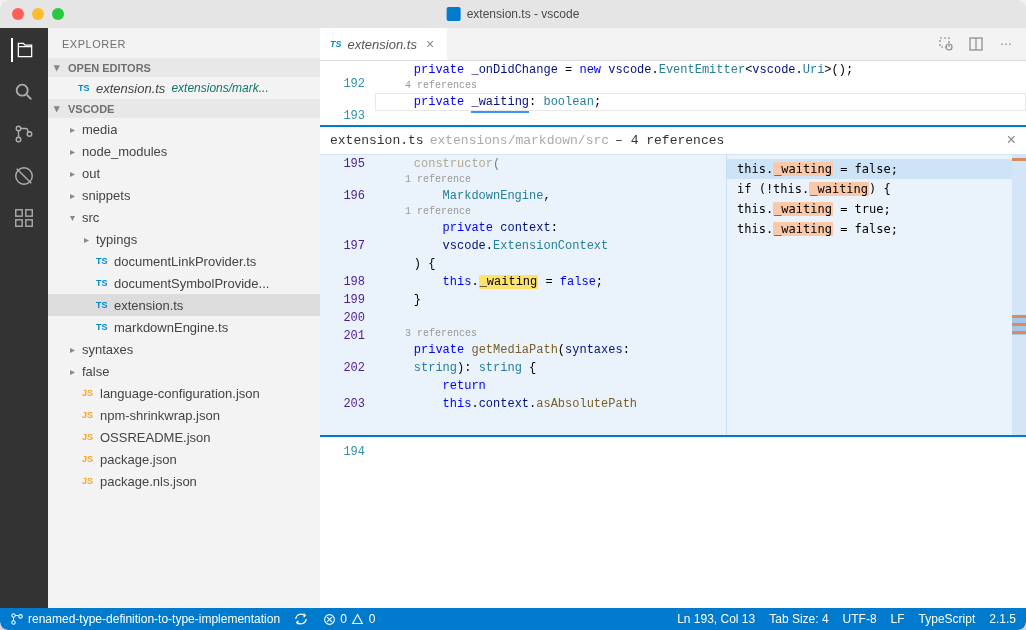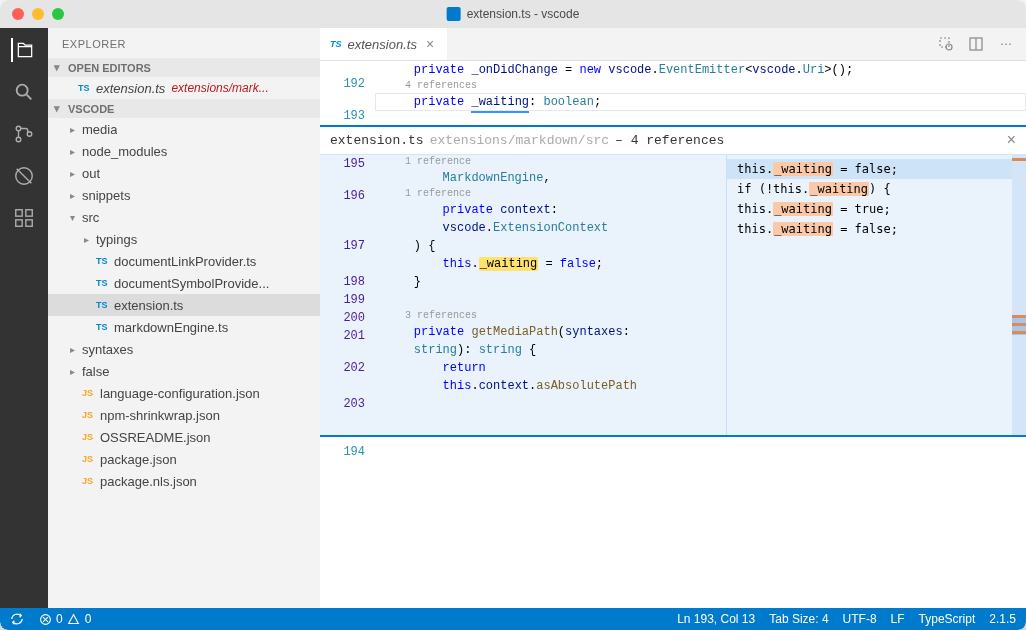--- a/index.html
+++ b/index.html
@@ -27,21 +27,21 @@
     .caret { width: 10px; display: inline-block; color: #888; }
     
     .tree { overflow-y: auto; flex: 1; }
     .tree-item { display: flex; align-items: center; padding: 2px 0 2px 20px; font-size: 13px; color: #444; cursor: pointer; white-space: nowrap; overflow: hidden; text-overflow: ellipsis; height: 22px; }
     .tree-item.selected { background: #dcdcdc; }
     .tree-item .ti-caret { width: 12px; color: #888; font-size: 10px; }
     .tree-item .ti-icon { width: 18px; display: inline-flex; align-items: center; justify-content: flex-start; font-size: 9px; font-weight: 700; }
     .ti-ts { color: #0288d1; }
     .ti-js { color: #f5a623; }
     .tree-item .ti-label { overflow: hidden; text-overflow: ellipsis; }
-    .tree-item .ti-desc { color: #b91c1c; font-style: italic; margin-left: 6px; font-size: 12px; overflow: hidden; text-overflow: ellipsis; }
+    .tree-item .ti-desc { color: #0f766e; font-style: italic; margin-left: 6px; font-size: 12px; overflow: hidden; text-overflow: ellipsis; }
     
     .editor-area { flex: 1; display: flex; flex-direction: column; background: #fff; overflow: hidden; }
     .tab-bar { height: 33px; background: #f3f3f3; display: flex; align-items: center; border-bottom: 1px solid #ddd; }
     .tab { height: 100%; display: flex; align-items: center; padding: 0 10px; gap: 6px; background: #fff; font-size: 13px; color: #555; cursor: pointer; font-style: italic; }
     .tab-icon { font-size: 9px; font-weight: 700; color: #0288d1; }
     .tab-close { width: 14px; height: 14px; display: flex; align-items: center; justify-content: center; cursor: pointer; font-size: 14px; color: #888; }
     .tab-actions { margin-left: auto; display: flex; gap: 14px; padding-right: 12px; color: #888; }
     .tab-action { width: 16px; height: 16px; cursor: pointer; display: flex; align-items: center; justify-content: center; }
     
     .code-area { flex: 1; display: flex; overflow: hidden; font-family: Menlo, Monaco, "Courier New", monospace; font-size: 12px; position: relative; }
@@ -289,20 +289,21 @@
                   <div class="gutter-line">199</div>
                   <div class="gutter-line">200</div>
                   <div class="gutter-line">201</div>
                   <div class="gutter-ref"></div>
                   <div class="gutter-line">202</div>
                   <div class="gutter-line"></div>
                   <div class="gutter-line">203</div>
                   <div class="gutter-line"></div>
                 </div>
                 <div class="peek-content">
+                  <div class="code-line" style="opacity: 0.5;">    <span class="fn">constructor</span><span class="op">(</span></div>
                   <div class="ref-line">1 reference</div>
                   <div class="code-line">        <span class="type">MarkdownEngine</span><span class="op">,</span></div>
                   <div class="ref-line">1 reference</div>
                   <div class="code-line">        <span class="kw">private</span><span class="op"> </span><span class="var">context</span><span class="op">:</span></div>
                   <div class="code-line">        <span class="var">vscode</span><span class="op">.</span><span class="type">ExtensionContext</span></div>
                   <div class="code-line">    <span class="op">) {</span></div>
                   <div class="code-line">        <span class="kw">this</span><span class="op">.</span><span class="hl-yellow">_waiting</span><span class="op"> = </span><span class="kw">false</span><span class="op">;</span></div>
                   <div class="code-line">    <span class="op">}</span></div>
                   <div class="code-line">    </div>
                   <div class="ref-line">3 references</div>
@@ -337,20 +338,31 @@
           </div>
       </div>
     </div>
   </div>
 </div>
 
 <div class="status-bar">
   <div class="sb-item">
     <span class="sb-icon">
       <svg width="14" height="14" viewBox="0 0 16 16">
+          <circle cx="4" cy="4" r="2" fill="none" stroke="#fff" stroke-width="1.2"></circle>
+          <circle cx="4" cy="12" r="2" fill="none" stroke="#fff" stroke-width="1.2"></circle>
+          <circle cx="12" cy="5" r="2" fill="none" stroke="#fff" stroke-width="1.2"></circle>
+          <path d="M4 6v4M6 4h4" fill="none" stroke="#fff" stroke-width="1.2"></path>
+        </svg>
+    </span>
+    <span>renamed-type-definition-to-type-implementation</span>
+  </div>
+  <div class="sb-item">
+    <span class="sb-icon">
+      <svg width="14" height="14" viewBox="0 0 16 16">
           <path d="M2 8a6 6 0 0110-4M14 8a6 6 0 01-10 4" fill="none" stroke="#fff" stroke-width="1.3"></path>
           <path d="M11 2l2 2-2 2M5 14l-2-2 2-2" fill="none" stroke="#fff" stroke-width="1.3"></path>
         </svg>
     </span>
   </div>
   <div class="sb-item">
     <span class="sb-icon">
       <svg width="13" height="13" viewBox="0 0 16 16">
           <circle cx="8" cy="8" r="6" fill="none" stroke="#fff" stroke-width="1.3"></circle>
           <line x1="5" y1="5" x2="11" y2="11" stroke="#fff" stroke-width="1.3"></line>

